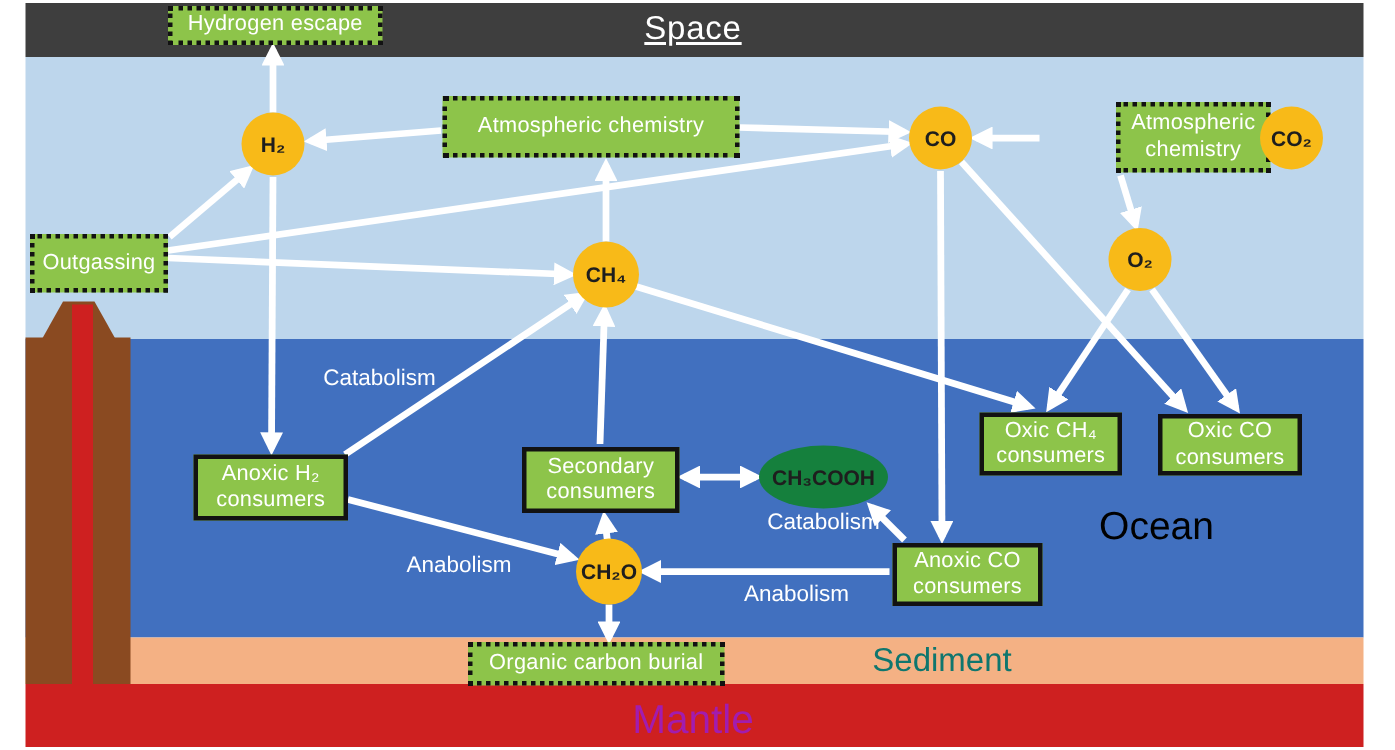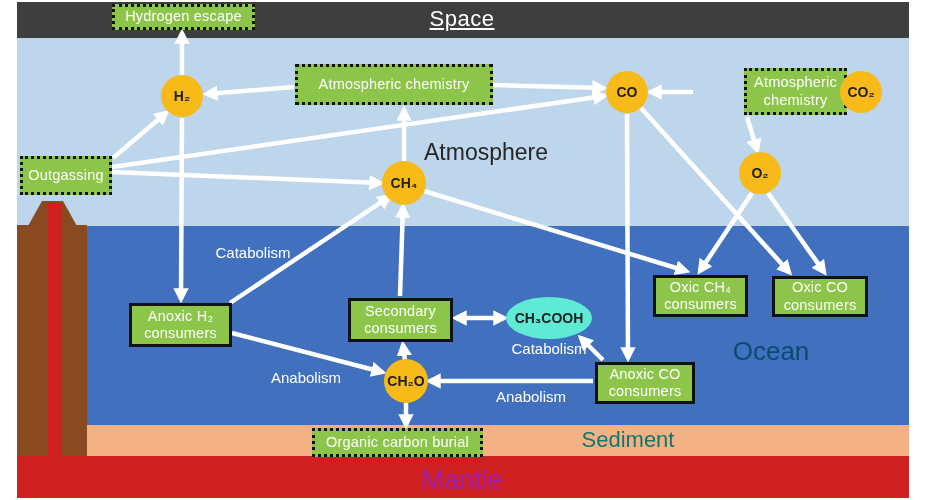--- a/index.html
+++ b/index.html
@@ -10,21 +10,21 @@
   .band{position:absolute;left:17px;width:892px;}
   #band-space{top:2px;height:36px;}
   #band-atmosphere{top:38px;height:188px;}
   #band-ocean{top:226px;height:199px;}
   #band-sediment{top:425px;height:31px;}
   #band-mantle{top:456px;height:42px;}
   #shape-layer,#arrow-layer{position:absolute;left:0;top:0;width:930px;height:500px;pointer-events:none;}
   .region-label{position:absolute;transform:translate(-50%,-50%);white-space:nowrap;z-index:5;}
   .rl-space{font-size:22px;color:#fff;font-weight:500;letter-spacing:.5px;}
   .rl-atmosphere{font-size:23px;color:#262626;font-weight:500;}
-  .rl-ocean{font-size:26px;color:#0c4a6e;font-weight:500;}
+  .rl-ocean{font-size:26px;color:#000000;font-weight:500;}
   .rl-sediment{font-size:22px;color:#0f766e;font-weight:500;}
   .rl-mantle{font-size:27px;color:#a21caf;font-weight:500;}
   .pbox{
     position:absolute;z-index:6;display:flex;align-items:center;justify-content:center;
     text-align:center;color:#fff;font-size:14.5px;font-weight:400;line-height:1.18;
     white-space:pre-line;box-sizing:border-box;letter-spacing:.2px;
   }
   .pbox.solid{border:3px solid #121212;}
   .pbox.dashed{border:3px dotted #121212;}
   .node{
@@ -81,21 +81,20 @@
         <line x1="400" y1="296" x2="403" y2="207" stroke="#ffffff" stroke-width="4.5" marker-end="url(#ah)"></line>
         <line x1="405" y1="361" x2="403" y2="345" stroke="#ffffff" stroke-width="4.5" marker-end="url(#ah)"></line>
         <line x1="456" y1="318" x2="504" y2="318" stroke="#ffffff" stroke-width="4.5" marker-end="url(#ah)" marker-start="url(#ah)"></line>
         <line x1="603" y1="360" x2="581" y2="338" stroke="#ffffff" stroke-width="4.5" marker-end="url(#ah)"></line>
         <line x1="593" y1="381" x2="430" y2="381" stroke="#ffffff" stroke-width="4.5" marker-end="url(#ah)"></line>
         <line x1="406" y1="403" x2="406" y2="425" stroke="#ffffff" stroke-width="4.5" marker-end="url(#ah)"></line>
       </g>
   </svg>
 
   <div class="region-label rl-space" style="left: 462px; top: 19px; text-decoration: underline;">Space</div>
-  <div class="region-label rl-atmosphere" style="left: 486px; top: 152px;">Atmosphere</div>
   <div class="region-label rl-ocean" style="left: 771px; top: 351px;">Ocean</div>
   <div class="region-label rl-sediment" style="left: 628px; top: 440px;">Sediment</div>
   <div class="region-label rl-mantle" style="left: 462px; top: 480px;">Mantle</div>
 
   <div id="generated">
       <div class="pbox dashed" style="left: 112px; top: 4px; width: 143px; height: 26px; background: rgb(141, 196, 74); border-color: rgb(18, 18, 18);">Hydrogen escape</div>
       <div class="pbox dashed" style="left: 295px; top: 64px; width: 198px; height: 41px; background: rgb(141, 196, 74); border-color: rgb(18, 18, 18);">Atmospheric chemistry</div>
       <div class="pbox dashed" style="left: 696px; top: 68px; width: 103px; height: 47px; background: rgb(141, 196, 74); border-color: rgb(18, 18, 18); margin-left: 48px;">Atmospheric
 chemistry</div>
       <div class="pbox dashed" style="left: 20px; top: 156px; width: 92px; height: 39px; background: rgb(141, 196, 74); border-color: rgb(18, 18, 18);">Outgassing</div>
@@ -109,20 +108,20 @@
       <div class="pbox solid" style="left: 772px; top: 276px; width: 96px; height: 41px; background: rgb(141, 196, 74); border-color: rgb(18, 18, 18);">Oxic CO
 consumers</div>
       <div class="pbox solid" style="left: 595px; top: 362px; width: 100px; height: 42px; background: rgb(141, 196, 74); border-color: rgb(18, 18, 18);">Anoxic CO
 consumers</div>
       <div class="node" style="left: 161px; top: 75px; width: 42px; height: 42px; background: rgb(248, 186, 24); border-radius: 21px; text-align: right;">H₂</div>
       <div class="node" style="left: 606px; top: 71px; width: 42px; height: 42px; background: rgb(248, 186, 24); border-radius: 21px;">CO</div>
       <div class="node" style="left: 840px; top: 71px; width: 42px; height: 42px; background: rgb(248, 186, 24); border-radius: 21px;">CO₂</div>
       <div class="node" style="left: 739px; top: 152px; width: 42px; height: 42px; background: rgb(248, 186, 24); border-radius: 21px;">O₂</div>
       <div class="node" style="left: 382px; top: 161px; width: 44px; height: 44px; background: rgb(248, 186, 24); border-radius: 22px;">CH₄</div>
       <div class="node" style="left: 384px; top: 359px; width: 44px; height: 44px; background: rgb(248, 186, 24); border-radius: 22px;">CH₂O</div>
-      <div class="node" style="left: 506px; top: 297px; width: 86px; height: 42px; background: #5eead4; border-radius: 43px / 21px;">CH₃COOH</div>
+      <div class="node" style="left: 506px; top: 297px; width: 86px; height: 42px; background: #15803d; border-radius: 43px / 21px;">CH₃COOH</div>
       <div class="flow-label" style="left: 253px; top: 252px;">Catabolism</div>
       <div class="flow-label" style="left: 306px; top: 377px;">Anabolism</div>
       <div class="flow-label" style="left: 549px; top: 348px;">Catabolism</div>
       <div class="flow-label" style="left: 531px; top: 396px;">Anabolism</div>
     </div>
 
 </div>
 
 </body></html>

